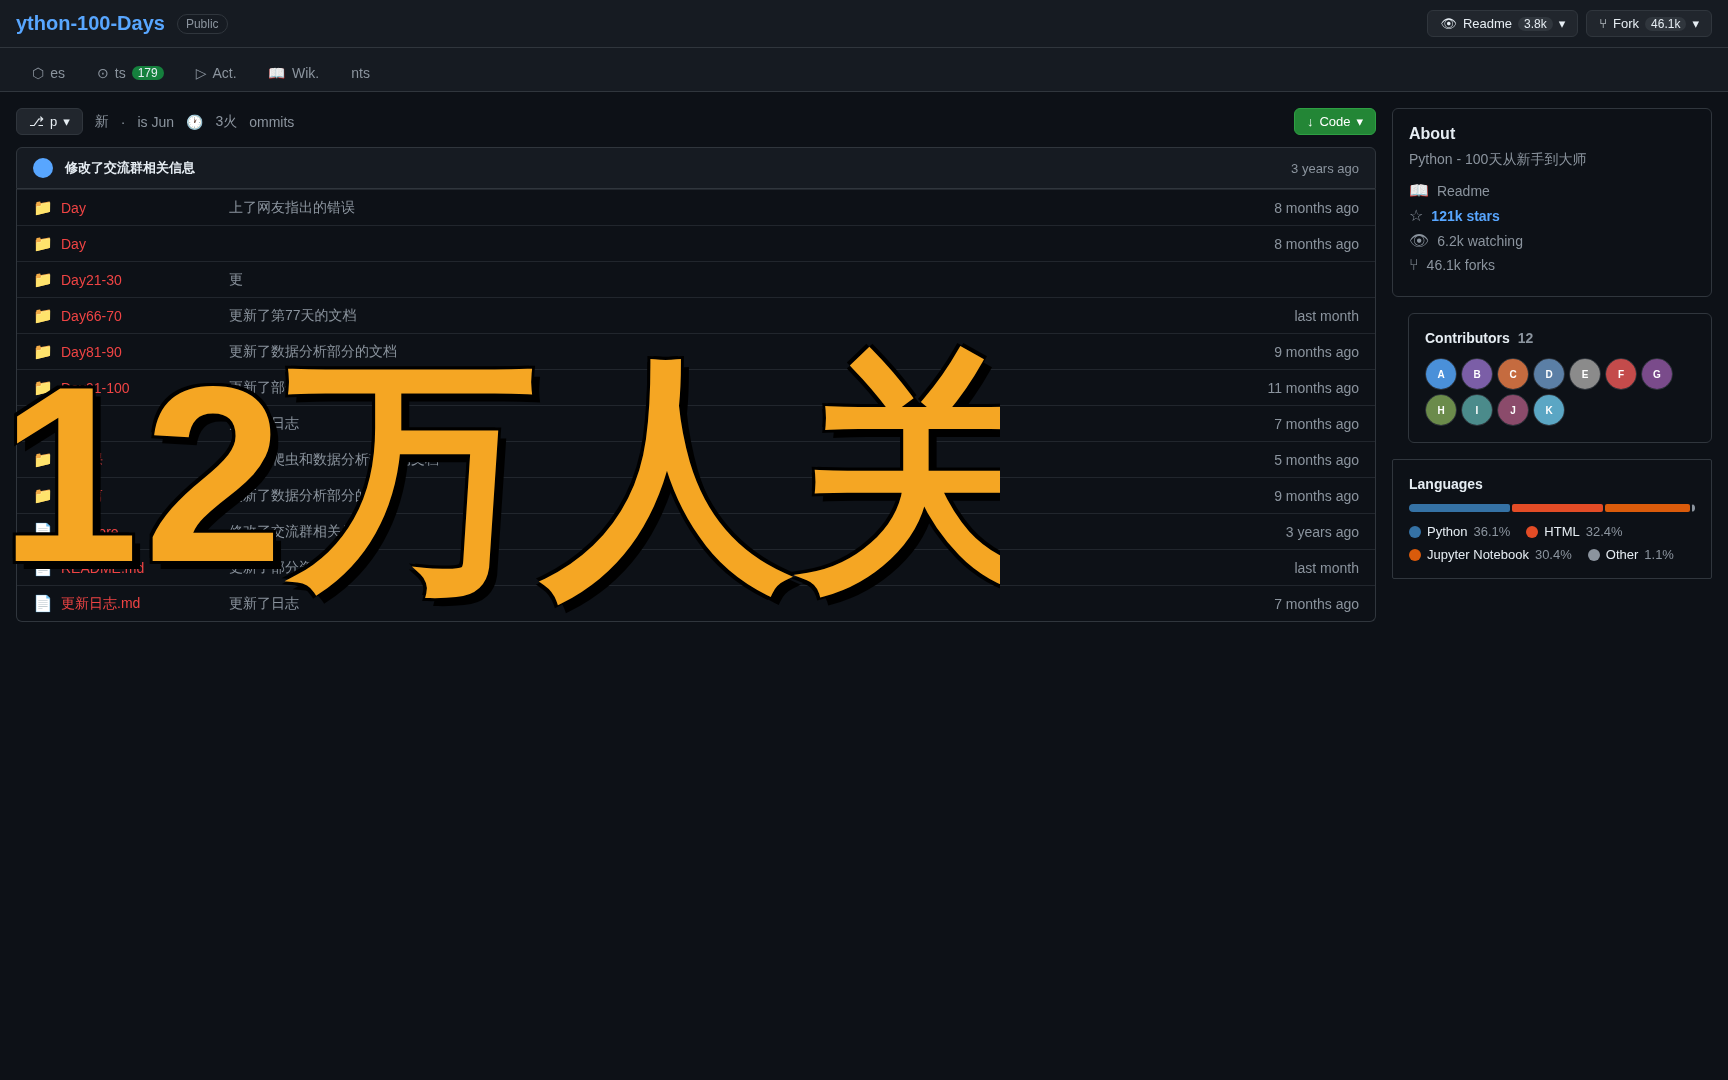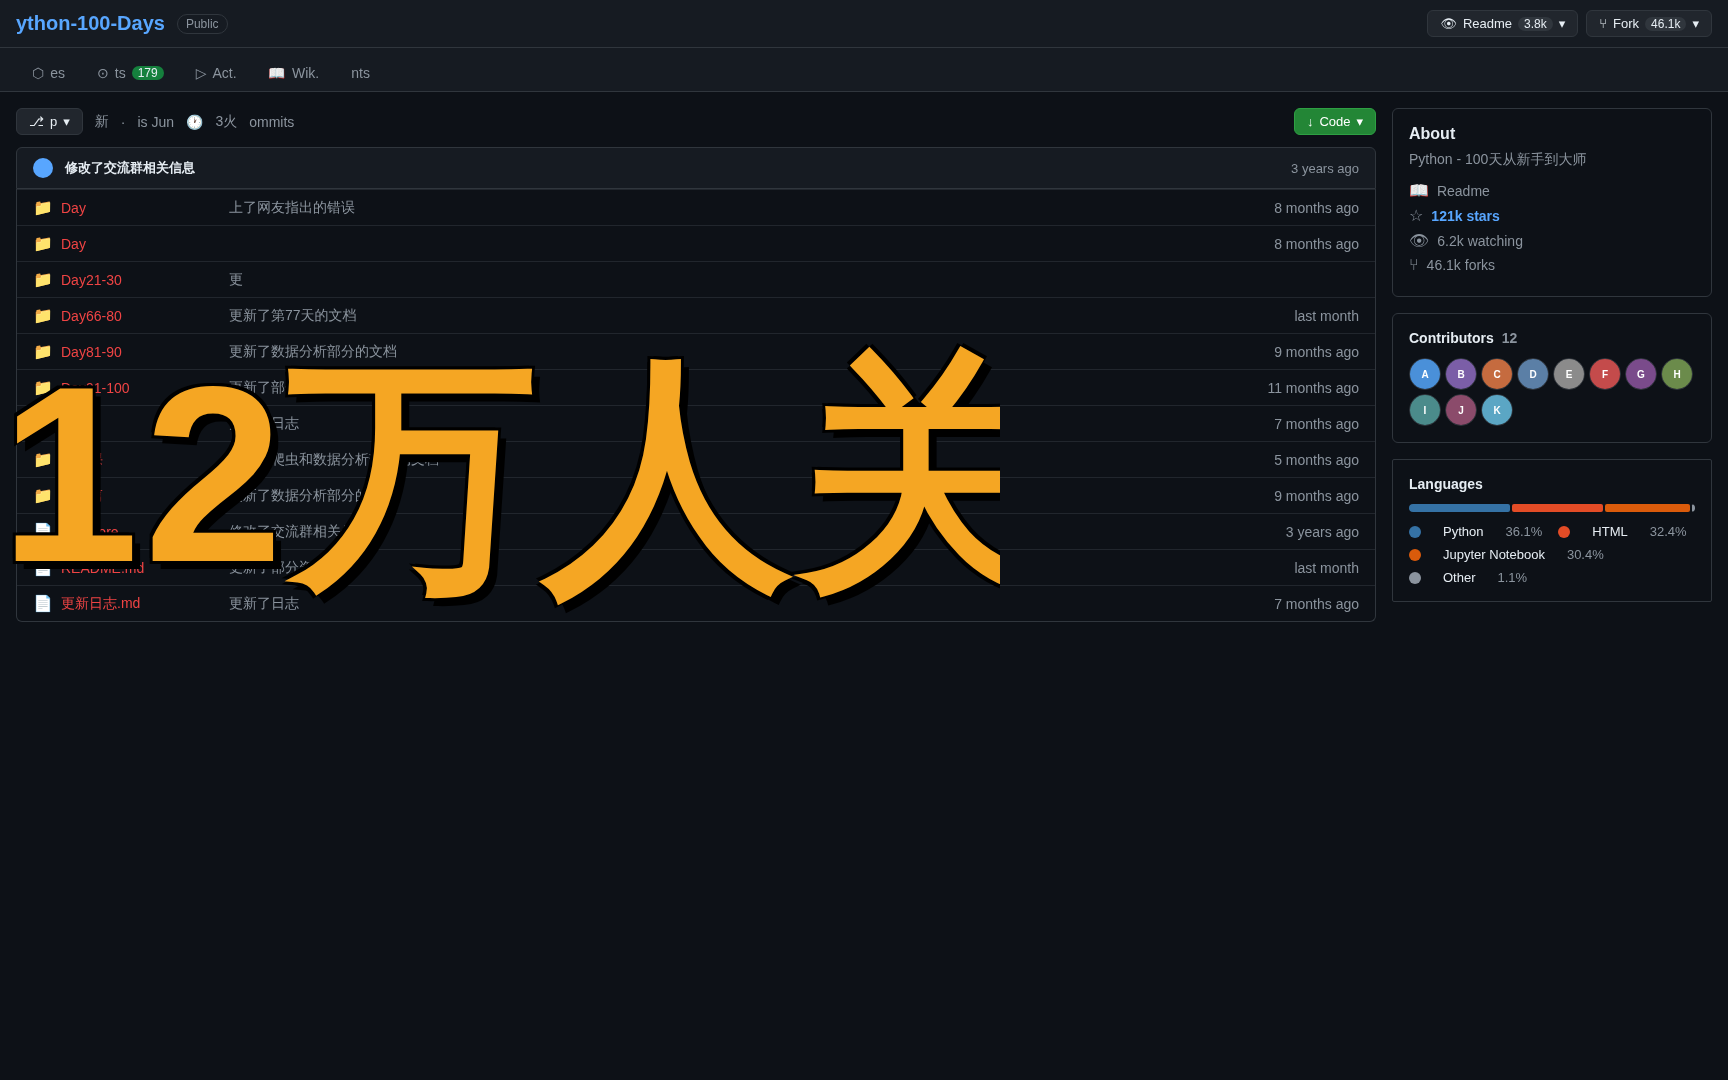--- a/index.html
+++ b/index.html
@@ -245,20 +245,21 @@
     .about-meta li .highlight {
       color: #58a6ff;
       font-weight: 600;
     }
 
     .contributors-box {
       border: 1px solid #30363d;
       border-radius: 6px;
       padding: 16px;
       margin-bottom: 16px;
+      margin-left: 16px;
     }
     .contributors-title {
       font-size: 14px;
       font-weight: 600;
       color: #e6edf3;
       margin-bottom: 12px;
       display: flex;
       gap: 8px;
       align-items: center;
     }
@@ -314,21 +315,21 @@
     .lang-list {
       display: flex;
       flex-wrap: wrap;
       gap: 8px 16px;
       font-size: 13px;
       color: #8b949e;
     }
     .lang-item {
       display: flex;
       align-items: center;
-      gap: 22px;
+      gap: 6px;
     }
     .lang-dot {
       width: 12px;
       height: 12px;
       border-radius: 50%;
       flex-shrink: 0;
     }
     .lang-name {
       color: #e6edf3;
     }
@@ -461,21 +462,21 @@
         <span class="file-time">8 months ago</span>
       </div>
       <div class="file-row">
         <span class="file-icon">📁</span>
         <span class="file-name">Day21-30</span>
         <span class="file-msg">更</span>
         <span class="file-time"></span>
       </div>
       <div class="file-row">
         <span class="file-icon">📁</span>
-        <span class="file-name">Day66-80</span>
+        <span class="file-name">Day66-70</span>
         <span class="file-msg">更新了第77天的文档</span>
         <span class="file-time">last month</span>
       </div>
       <div class="file-row">
         <span class="file-icon">📁</span>
         <span class="file-name">Day81-90</span>
         <span class="file-msg">更新了数据分析部分的文档</span>
         <span class="file-time">9 months ago</span>
       </div>
       <div class="file-row">

